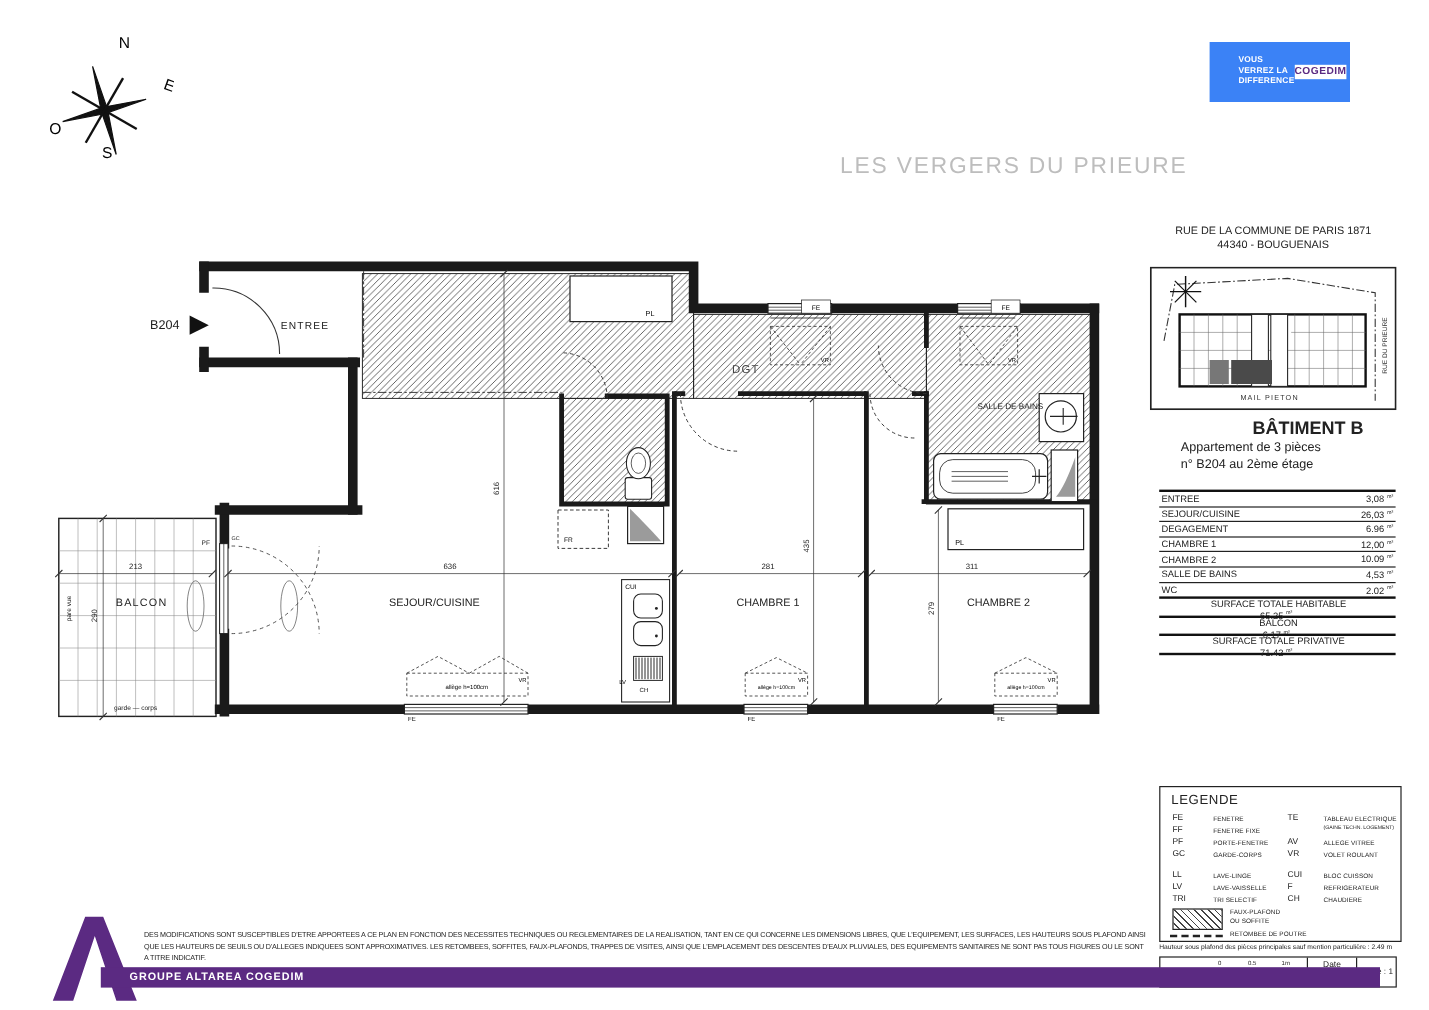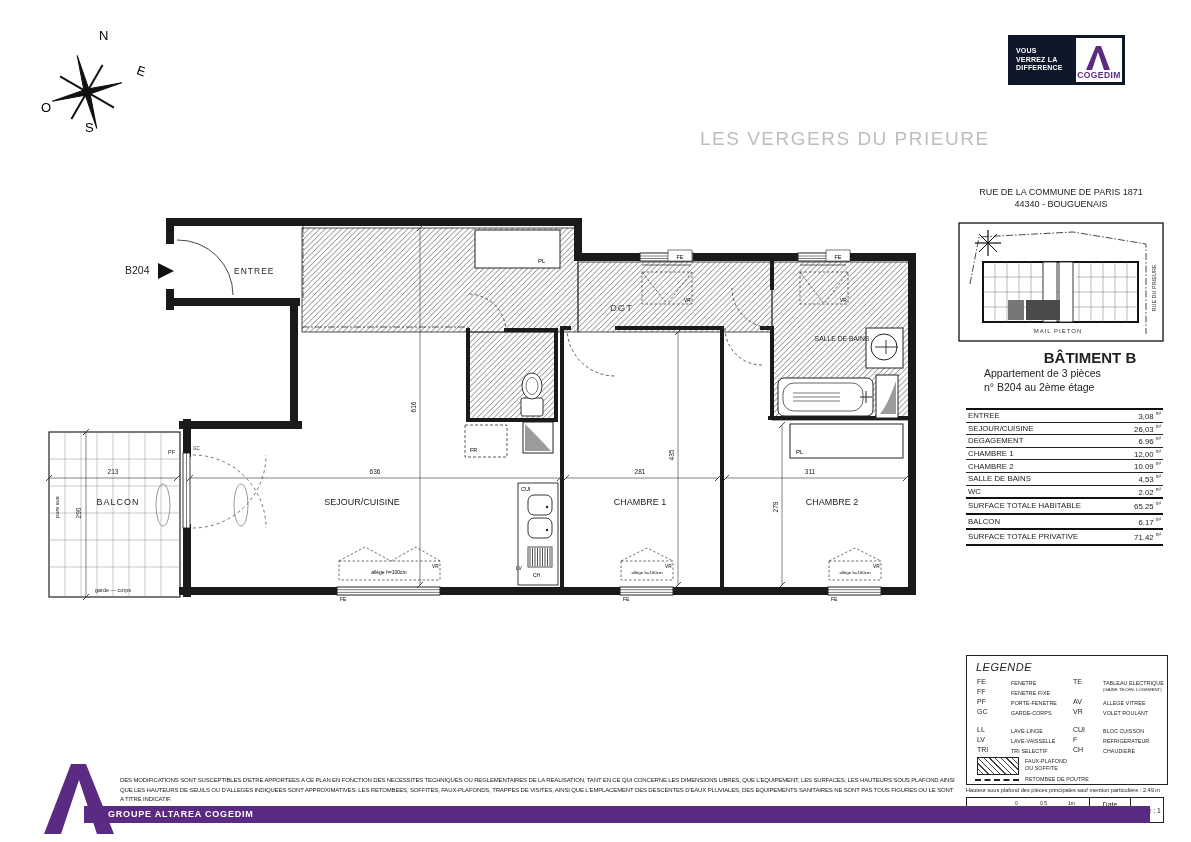--- a/index.html
+++ b/index.html
@@ -1,40 +1,40 @@
 <!DOCTYPE html>
 <html><head>
 <meta charset="utf-8">
 <style>
   html,body{margin:0;padding:0;background:#fff;}
   body{font-family:"Liberation Sans","DejaVu Sans",sans-serif;color:#222;}
   #stage{position:relative;width:1191px;height:842px;background:#fff;overflow:hidden;}
   .abs{position:absolute;}
   
-  .logo-box{display:flex;background:#0f172a;padding:3px;box-sizing:border-box;}
+  .logo-box{display:flex;background:#3b82f6;padding:19px;box-sizing:border-box;}
   .logo-left{width:60px;display:flex;flex-direction:column;justify-content:center;padding-left:5px;}
   .logo-left span{color:#fff;font-size:7px;font-weight:bold;line-height:8.5px;letter-spacing:.2px;}
   .logo-right{flex:1;background:#fff;display:flex;flex-direction:column;align-items:center;justify-content:flex-end;}
   .logo-right .brand{color:#5b2a82;font-size:8.5px;font-weight:bold;letter-spacing:.4px;padding-bottom:2px;}
   .project-title{font-size:19px;color:#bdbdbd;letter-spacing:1.5px;text-align:left;}
   .addr{font-size:9px;line-height:11.5px;text-align:center;color:#222;}
   .bat-title{font-size:15px;font-weight:bold;text-align:center;}
   .bat-sub{font-size:10.5px;text-align:left;line-height:14px;}
   
   .stable{width:197px;border-top:2.5px solid #111;border-bottom:2.5px solid #111;}
   .srow{display:flex;justify-content:space-between;align-items:center;height:11.6px;border-bottom:1px solid #222;font-size:7.8px;}
-  .srow.big{height:13.5px;}
+  .srow.big{height:13.5px;flex-direction:column;}
   .srow.thick{border-bottom:2px solid #111;}
   .srow:last-child{border-bottom:none;}
   .slabel{padding-left:2px;white-space:nowrap;}
   .sval{padding-right:2px;white-space:nowrap;}
   .sunit{font-size:4.5px;vertical-align:super;}
   
   .legend{border:1.2px solid #222;box-sizing:border-box;background:#fff;}
-  .legend .ltitle{font-size:11px;letter-spacing:.5px;position:absolute;left:9px;top:5px;font-style:italic;}
+  .legend .ltitle{font-size:11px;letter-spacing:.5px;position:absolute;left:9px;top:5px;}
   .labbr{position:absolute;font-size:7px;}
   .lterm{position:absolute;font-size:5.3px;letter-spacing:.1px;}
   .lsub{position:absolute;font-size:4.3px;}
   .hatchbox{position:absolute;width:40px;height:16px;border:1px solid #222;
     background:repeating-linear-gradient(45deg,#fff 0 3px,#444 3px 4px);}
   .dashline{position:absolute;width:44px;border-top:2px dashed #222;}
   .lnote{font-size:5.6px;color:#222;}
   
   .scalebox{border:1.2px solid #222;box-sizing:border-box;display:flex;}
   .sb-cell{position:relative;border-right:1px solid #222;}

